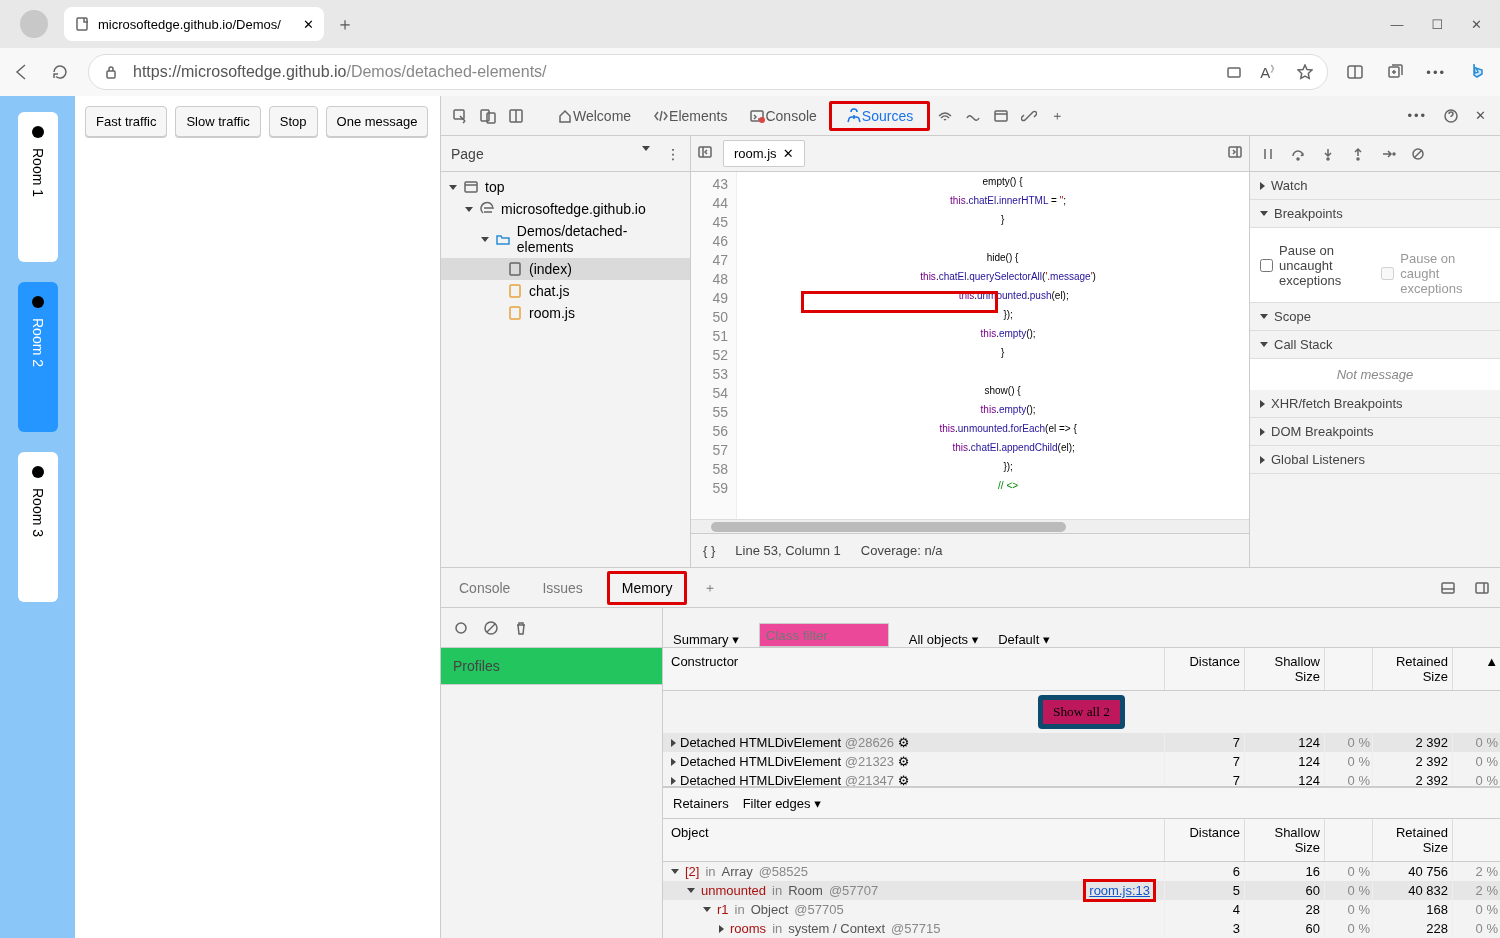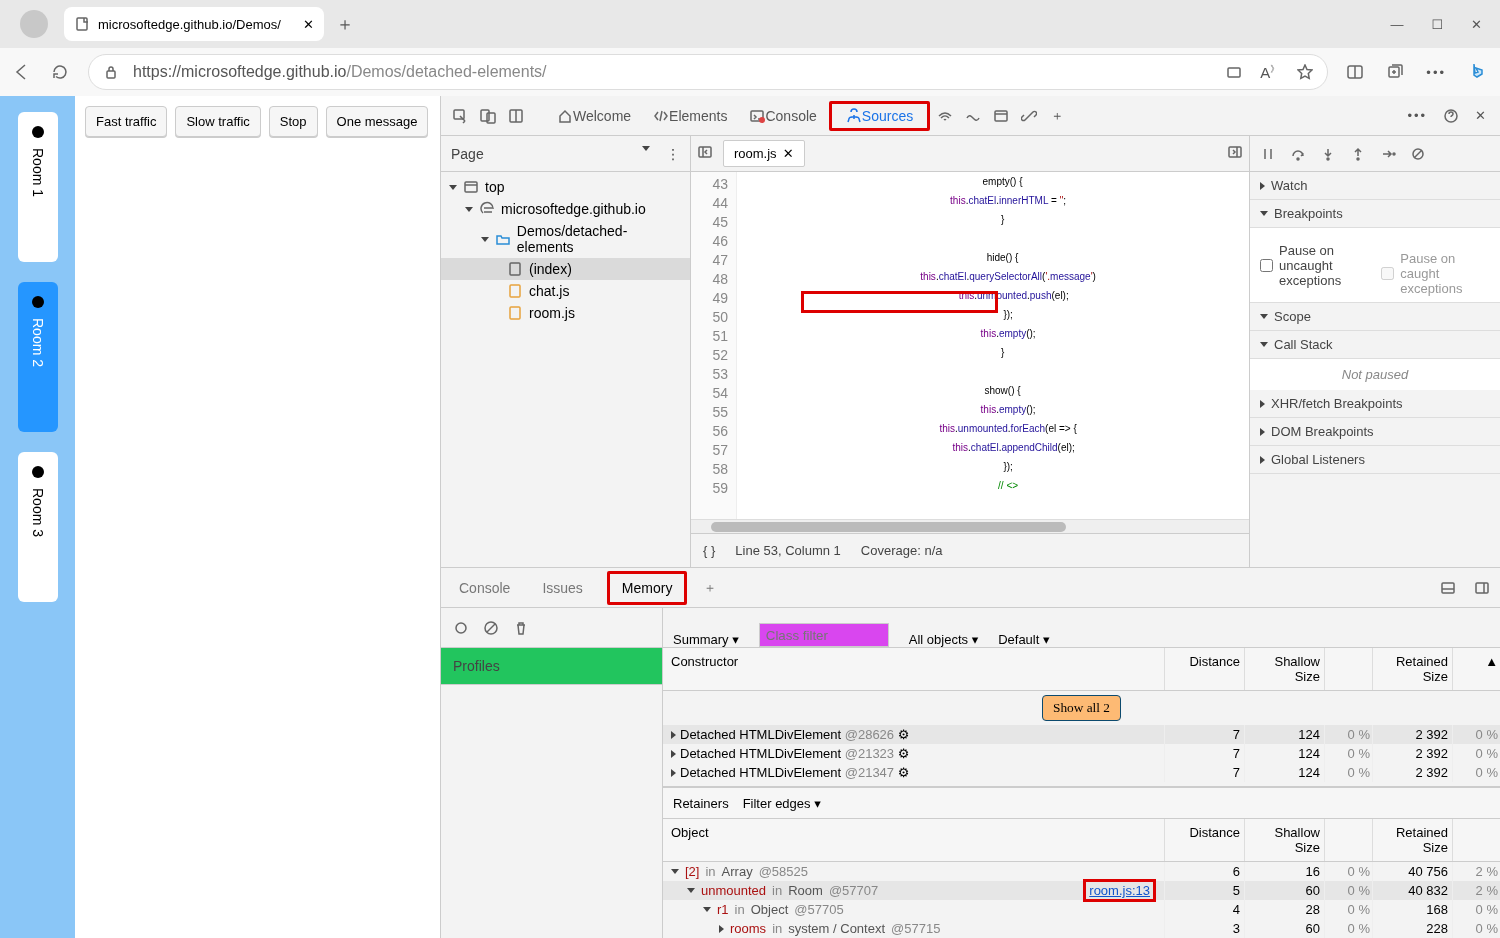--- a/index.html
+++ b/index.html
@@ -91,29 +91,29 @@
 .drawer-tab.active { color: #000; }
 .drawer-tabs .right { margin-left:auto; display:flex; gap:18px; color:#555;}
 
 .drawer-body { display: flex; height: 330px; }
 .drawer-left { width: 222px; border-right: 1px solid #ccc; }
 .dl-toolbar { height: 40px; display:flex; align-items:center; gap:14px; padding:0 12px; border-bottom:1px solid #ccc; color:#555;}
 .profiles { padding: 10px 12px; font-size:14px; color:#444; border-bottom:1px solid #ccc; background:#22c55e;}
 
 .drawer-right { flex: 1; display: flex; flex-direction: column; font-size: 13px;}
 .dr-toolbar { height: 40px; display:flex; align-items:flex-end; gap:20px; padding:0 10px; border-bottom:1px solid #ccc;}
-.class-filter { border:1px solid #ccc; height:24px; width:130px; padding:0 6px; background:#d946ef;}
+.class-filter { border:1px solid #ccc; height:24px; width:130px; padding:0 6px; background:#ec4899;}
 
 .heap-table { flex: 1; overflow: hidden; font-family: Consolas, monospace; font-size: 13px; border-bottom:1px solid #ccc;}
 .ht-head { display:flex; border-bottom:1px solid #ccc; background:#f6f6f6;}
 .ht-head .c1 {flex: 1; padding:6px 8px;}
 .ht-head .cx {width: 80px; padding:6px 4px; text-align:right; border-left:1px solid #ddd;}
 .ht-head .cp {width: 48px; padding:6px 2px; text-align:right; border-left:1px solid #ddd;}
 .showall-row {display:flex;}
-.showall-btn{margin: auto; margin-top:4px; margin-bottom:4px; border:1px solid #0c4a6e; background:#fdba74; padding:4px 10px; border-radius:4px; font-family:"Segoe UI";}
+.showall-btn{margin: auto; margin-top:4px; margin-bottom:4px; border:5px solid #0c4a6e; background:#be185d; padding:4px 10px; border-radius:4px; font-family:"Segoe UI";}
 .ht-row {display:flex; align-items:center;}
 .ht-row.sel{background:#e6e6e6;}
 .ht-row .c1{flex:1; padding:2px 8px;}
 .ht-row .cx{width:80px; text-align:right; padding:2px 4px; border-left:1px solid #eee;}
 .ht-row .cp{width:48px; text-align:right; padding:2px 2px; border-left:1px solid #eee; color:#888;}
 .objid{color:#888;}
 
 .retainers-bar{height:32px; display:flex; align-items:center; gap:14px; padding:0 10px; border-bottom:1px solid #ccc; border-top:1px solid #ccc; background:#f6f6f6;}
 
 .ret-row{display:flex; align-items:center;}
@@ -444,21 +444,21 @@
               </label>
           </div>
           <div class="dbg-sec">
               <span class="tri down"></span>
               <span>Scope</span>
             </div>
           <div class="dbg-sec">
               <span class="tri down"></span>
               <span>Call Stack</span>
             </div>
-          <div class="not-paused">Not paused</div>
+          <div class="not-paused">Not message</div>
           <div class="dbg-sec">
               <span class="tri right"></span>
               <span>XHR/fetch Breakpoints</span>
             </div>
           <div class="dbg-sec">
               <span class="tri right"></span>
               <span>DOM Breakpoints</span>
             </div>
           <div class="dbg-sec">
               <span class="tri right"></span>

